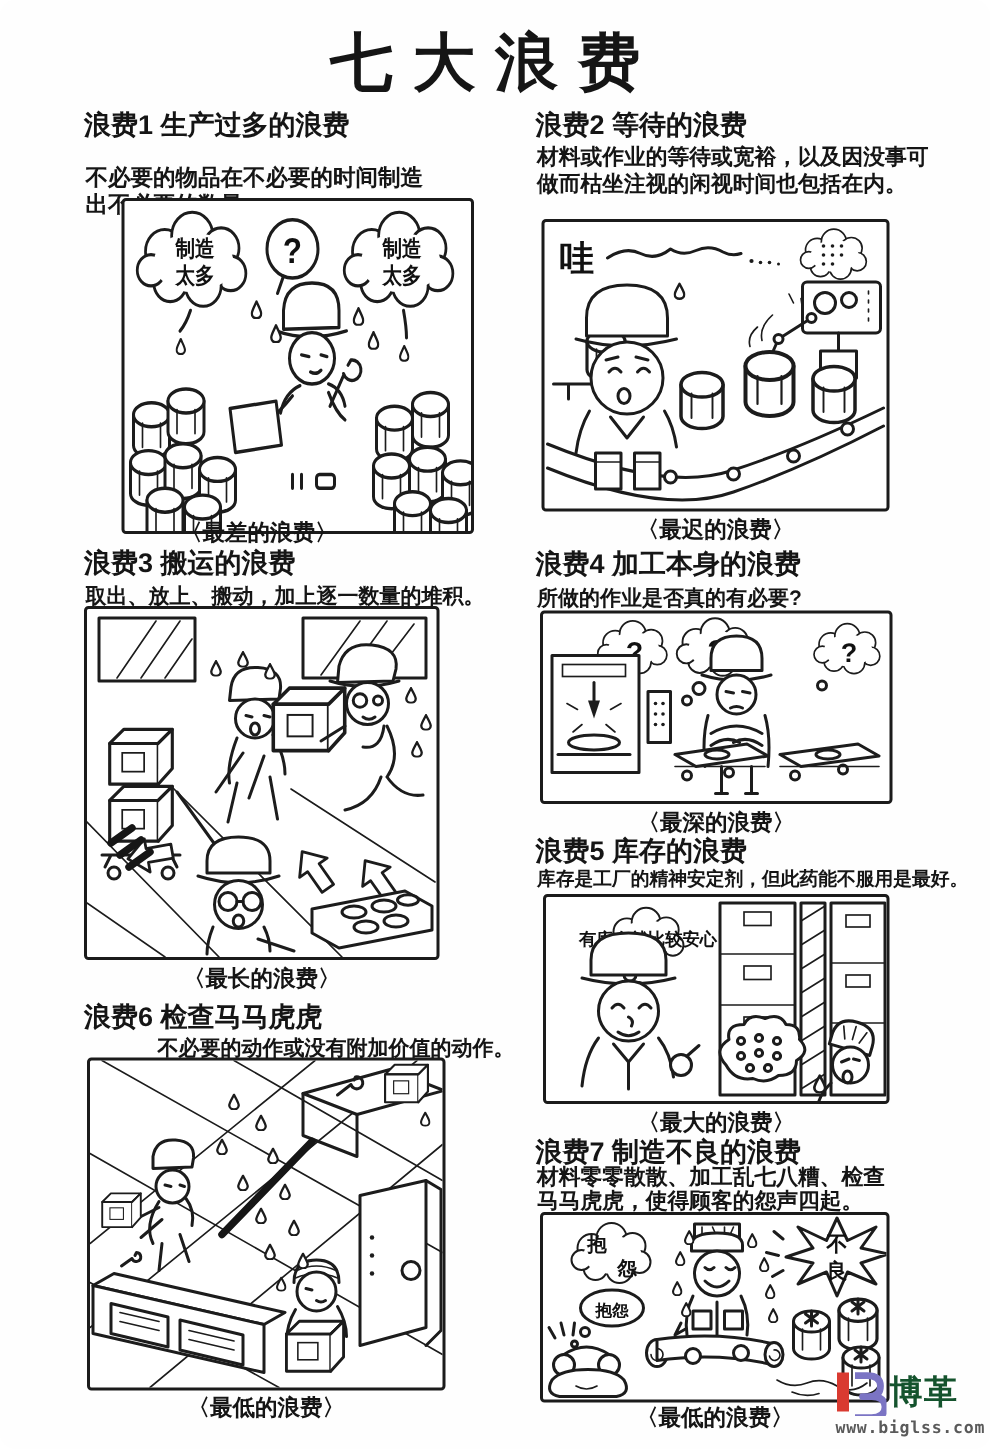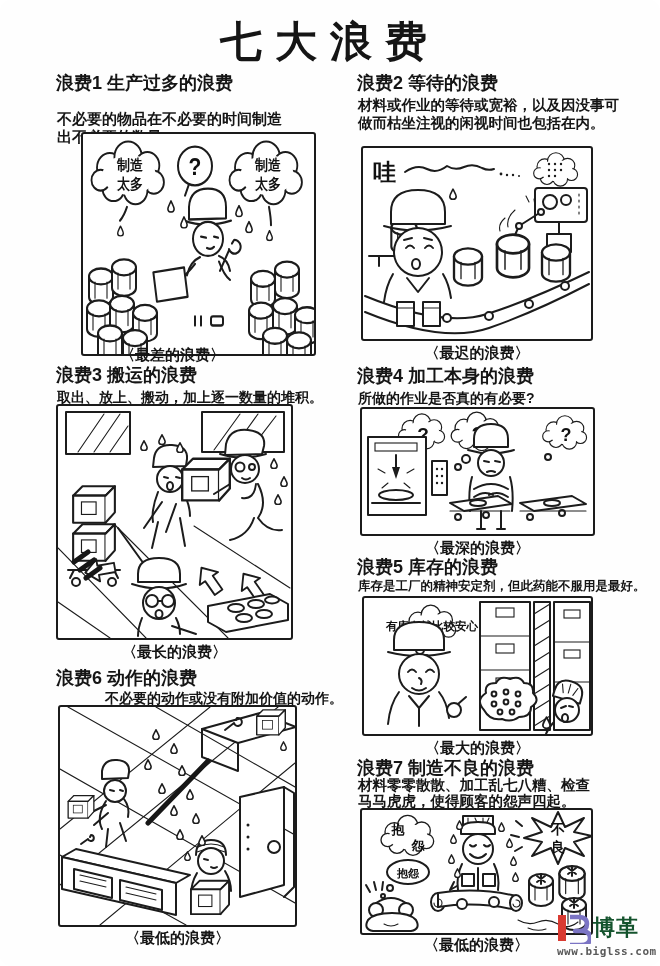--- a/index.html
+++ b/index.html
@@ -395,21 +395,21 @@
         <circle cx="203" cy="112" r="12" class="ln fillw"></circle>
         <path class="ln" d="M197 110 l5-2 M209 109 l-4-1"></path>
         <ellipse cx="201" cy="120" rx="3" ry="4" class="ln"></ellipse>
         <path class="ln" d="M190 124 q-6 6-8 12"></path>
       </g>
       <use href="#drop" x="178" y="118" width="9" height="13"></use>
     </svg>
   </div>
   <div class="caption" style="left:362px;top:739px;width:231px;">〈最大的浪费〉</div>
 
-  <div class="sec-head" style="left:56px;top:666px;">浪费6 动作的浪费</div>
+  <div class="sec-head" style="left:56px;top:666px;">浪费6 检查马马虎虎</div>
   <div class="sec-desc" style="left:57px;top:690px;font-size:14px;white-space:nowrap;margin-left:48px;">不必要的动作或没有附加价值的动作。</div>
   <div class="panel" style="left:58px;top:705px;width:239px;height:222px;">
     <svg viewBox="0 0 235 218" preserveAspectRatio="none">
       <path class="lnthin" d="M8 0 l227 128 M0 62 l235 134 M0 148 l126 70 M96 0 l139 80 M150 0 L0 122 M218 0 L0 178 M235 56 L40 218"></path>
 
       <g>
         <path class="ln fillw" d="M142 22 l58-16 36 14 -58 16 z"></path>
         <path class="ln" d="M142 22 v28 l36 14 v-28"></path>
         <use href="#cube" x="194" y="0" width="34" height="30"></use>
         <path class="ln" d="M174 16 a4 4 0 1 0 3-5 l-1 2 m-2 3 l-9 7"></path>

